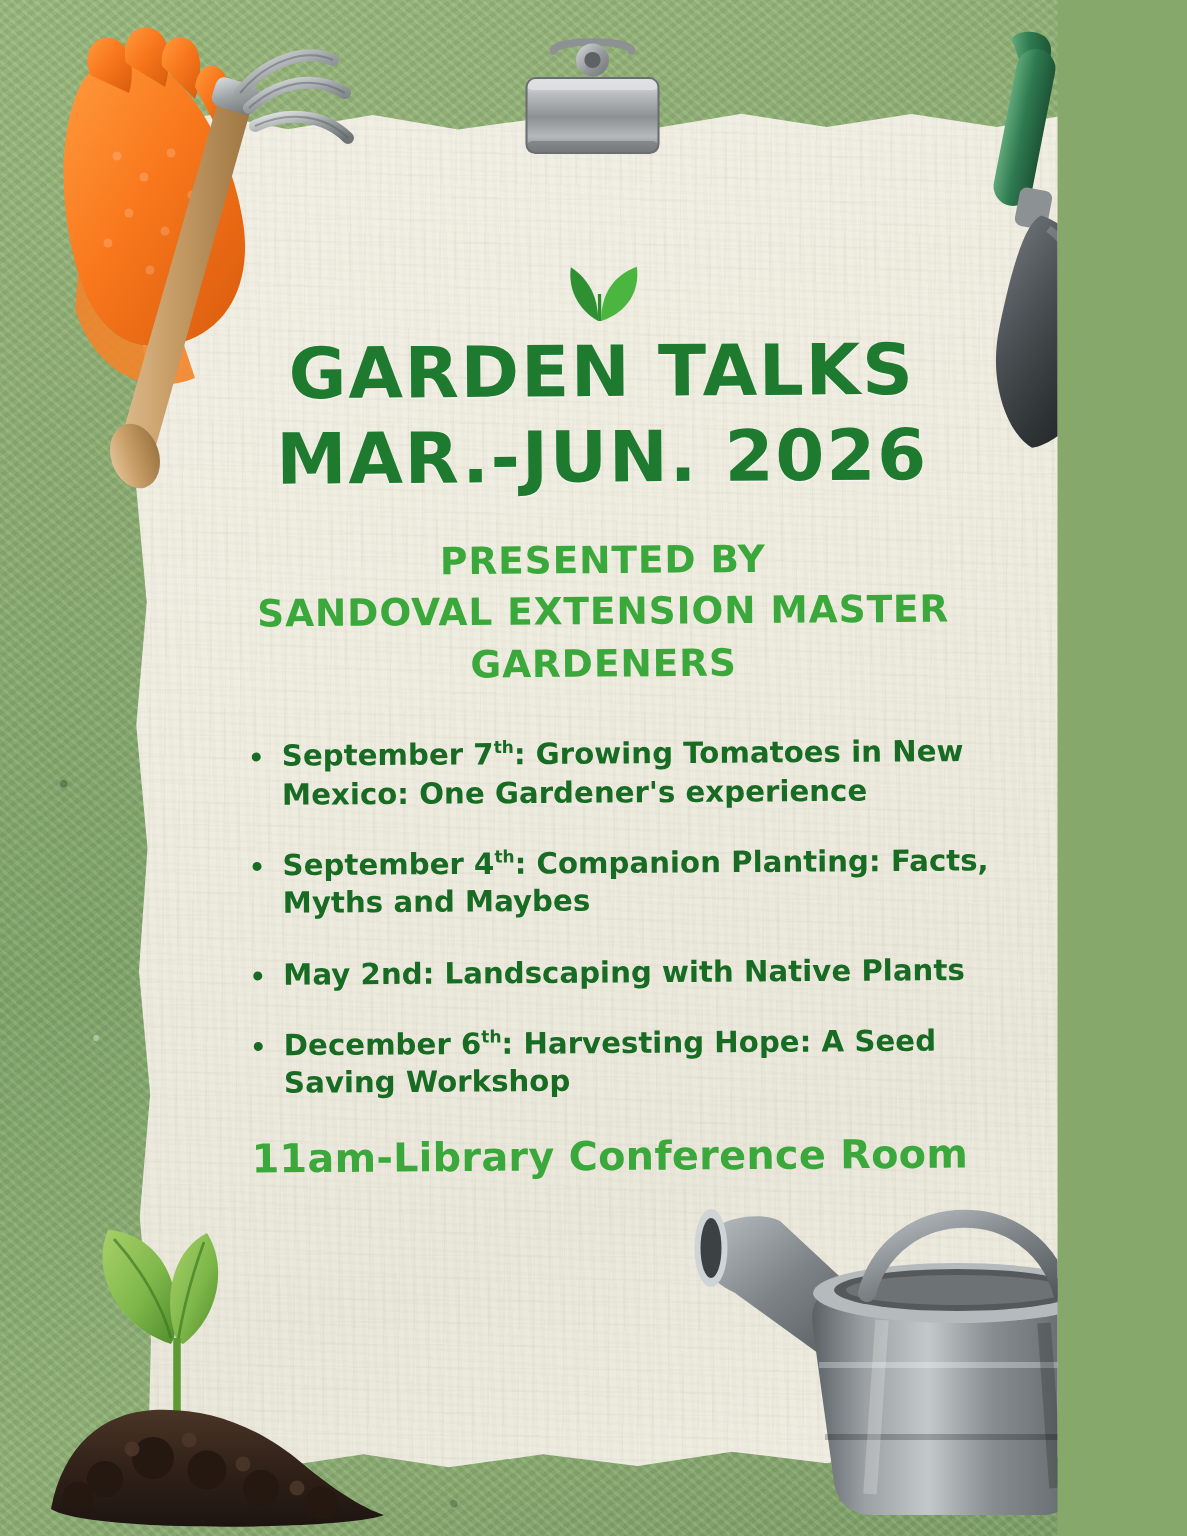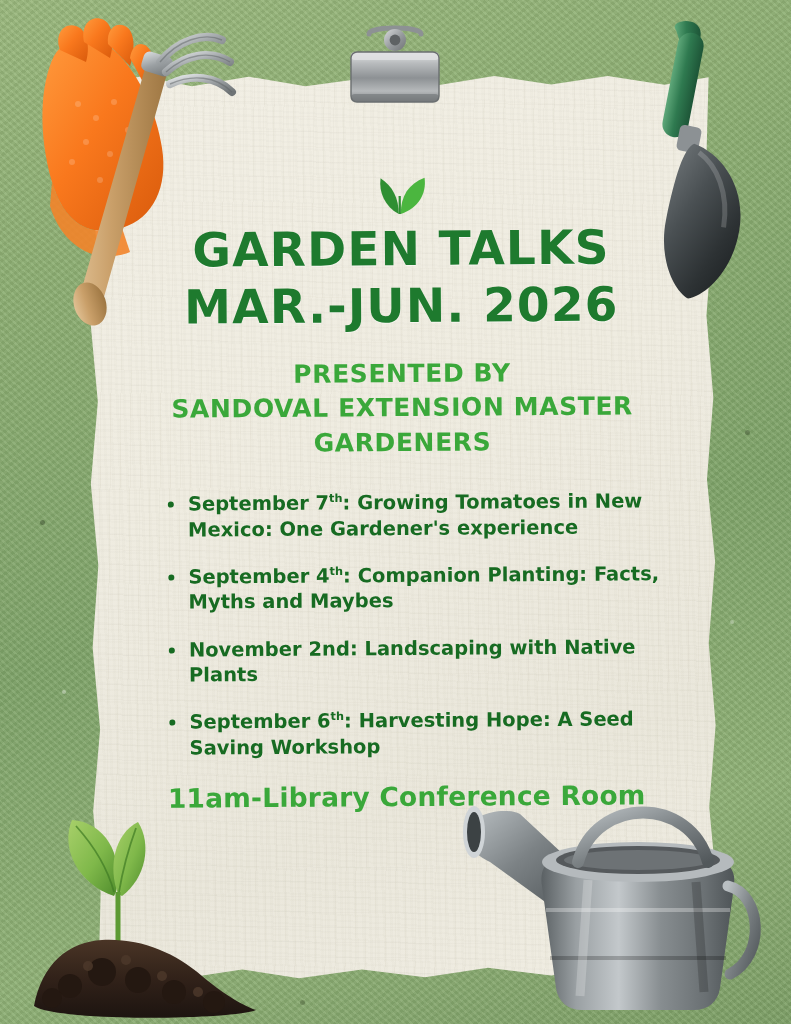--- a/index.html
+++ b/index.html
@@ -8,21 +8,21 @@
     width: 791px;
     height: 1024px;
     overflow: hidden;
     font-family: "Liberation Sans", sans-serif;
     background: #86a86a;
   }
 
   
   .poster {
     position: relative;
-    width: 791px;
+    width: 705px;
     height: 1024px;
     background:
       radial-gradient(circle at 12% 18%, rgba(255,255,255,0.16) 0 2px, transparent 3px),
       radial-gradient(circle at 33% 62%, rgba(0,0,0,0.10) 0 2px, transparent 3px),
       radial-gradient(circle at 70% 30%, rgba(255,255,255,0.12) 0 2px, transparent 3px),
       radial-gradient(circle at 88% 78%, rgba(0,0,0,0.10) 0 2px, transparent 3px),
       radial-gradient(circle at 50% 90%, rgba(255,255,255,0.10) 0 2px, transparent 3px),
       repeating-linear-gradient(42deg, rgba(255,255,255,0.05) 0 2px, rgba(0,0,0,0.04) 2px 5px),
       repeating-linear-gradient(-37deg, rgba(255,255,255,0.04) 0 3px, rgba(0,0,0,0.03) 3px 6px),
       linear-gradient(165deg, #9ab87d 0%, #8cae72 25%, #7fa469 55%, #8fb176 80%, #7d9f66 100%);
@@ -202,22 +202,22 @@
 
     <div class="presented">
       <div>PRESENTED BY</div>
       <div>SANDOVAL EXTENSION MASTER</div>
       <div>GARDENERS</div>
     </div>
 
     <div class="talks" id="talks-list">
         <div class="talk-item"><span>September 7</span><sup>th</sup><span>: </span><span>Growing Tomatoes in New Mexico: One Gardener's experience</span></div>
         <div class="talk-item"><span>September 4</span><sup>th</sup><span>: </span><span>Companion Planting: Facts, Myths and Maybes</span></div>
-        <div class="talk-item"><span>November 2nd</span><span>: </span><span>Landscaping with Native Plants</span></div>
-        <div class="talk-item"><span>September 6</span><sup>th</sup><span>: </span><span>Harvesting Hope: A Seed Saving Workshop</span></div>
+        <div class="talk-item"><span>May 2nd</span><span>: </span><span>Landscaping with Native Plants</span></div>
+        <div class="talk-item"><span>December 6</span><sup>th</sup><span>: </span><span>Harvesting Hope: A Seed Saving Workshop</span></div>
       </div>
 
     <div class="venue">11am-Library Conference Room</div>
   </div>
 
   <div class="clip">
     <svg width="108" height="92" viewBox="0 0 108 92" aria-hidden="true">
       <defs>
         <linearGradient id="clipMetal" x1="0" y1="0" x2="0" y2="1">
           <stop offset="0%" stop-color="#e8e9ea"></stop>

